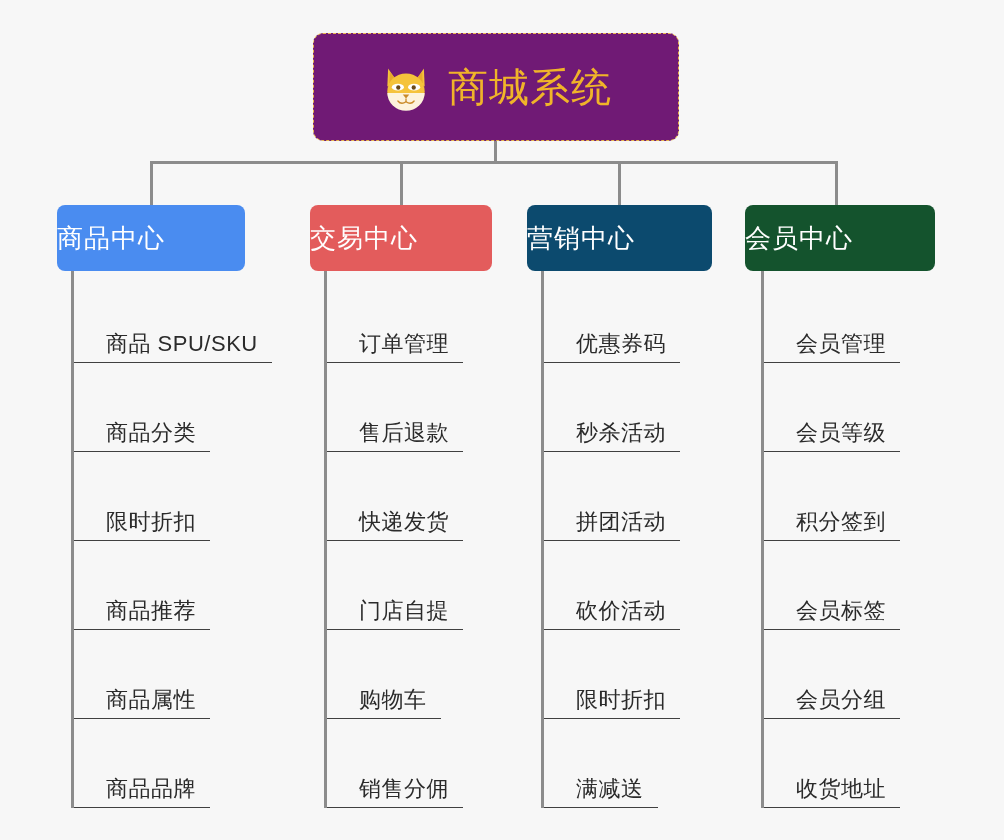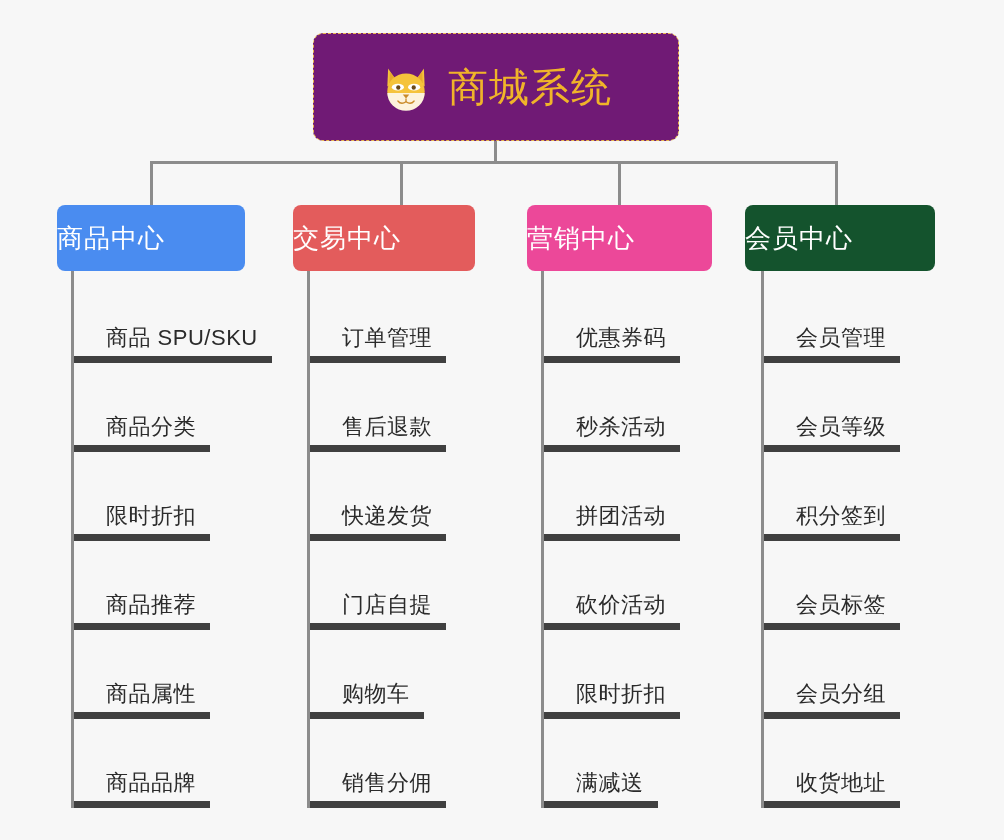--- a/index.html
+++ b/index.html
@@ -112,40 +112,40 @@
     height: 89px;
     box-sizing: border-box;
     padding-left: 3px;
     display: flex;
     align-items: flex-end;
   }
   .leaf-inner {
     position: relative;
     display: inline-block;
     padding: 0 14px 6px 32px;
-    border-bottom: 7px solid #404040;
+    border-bottom: 1px solid #404040;
     white-space: nowrap;
     margin-top: 48px;
   }
   .leaf-text {
     font-size: 22px;
     color: #2b2b2b;
     letter-spacing: 0.5px;
     line-height: 1.1;
   }
 
   
   .col-0 { left: 57px; }
-  .col-1 { left: 293px; }
+  .col-1 { left: 310px; }
   .col-2 { left: 527px; }
   .col-3 { left: 745px; }
 
   .col-0 .cat-header { width: 188px; background: #4a8cf0; }
   .col-1 .cat-header { width: 182px; background: #e35c5c; }
-  .col-2 .cat-header { width: 185px; background: #ec4899; }
+  .col-2 .cat-header { width: 185px; background: #0c4a6e; }
   .col-3 .cat-header { width: 190px; background: #14532d; }
 
   .col-0 .leaf-area { margin-left: 14px; }
   .col-1 .leaf-area { margin-left: 14px; }
   .col-2 .leaf-area { margin-left: 14px; }
   .col-3 .leaf-area { margin-left: 16px; }
 
   .drop-0 { left: 150px; }
   .drop-1 { left: 400px; }
   .drop-2 { left: 618px; }

